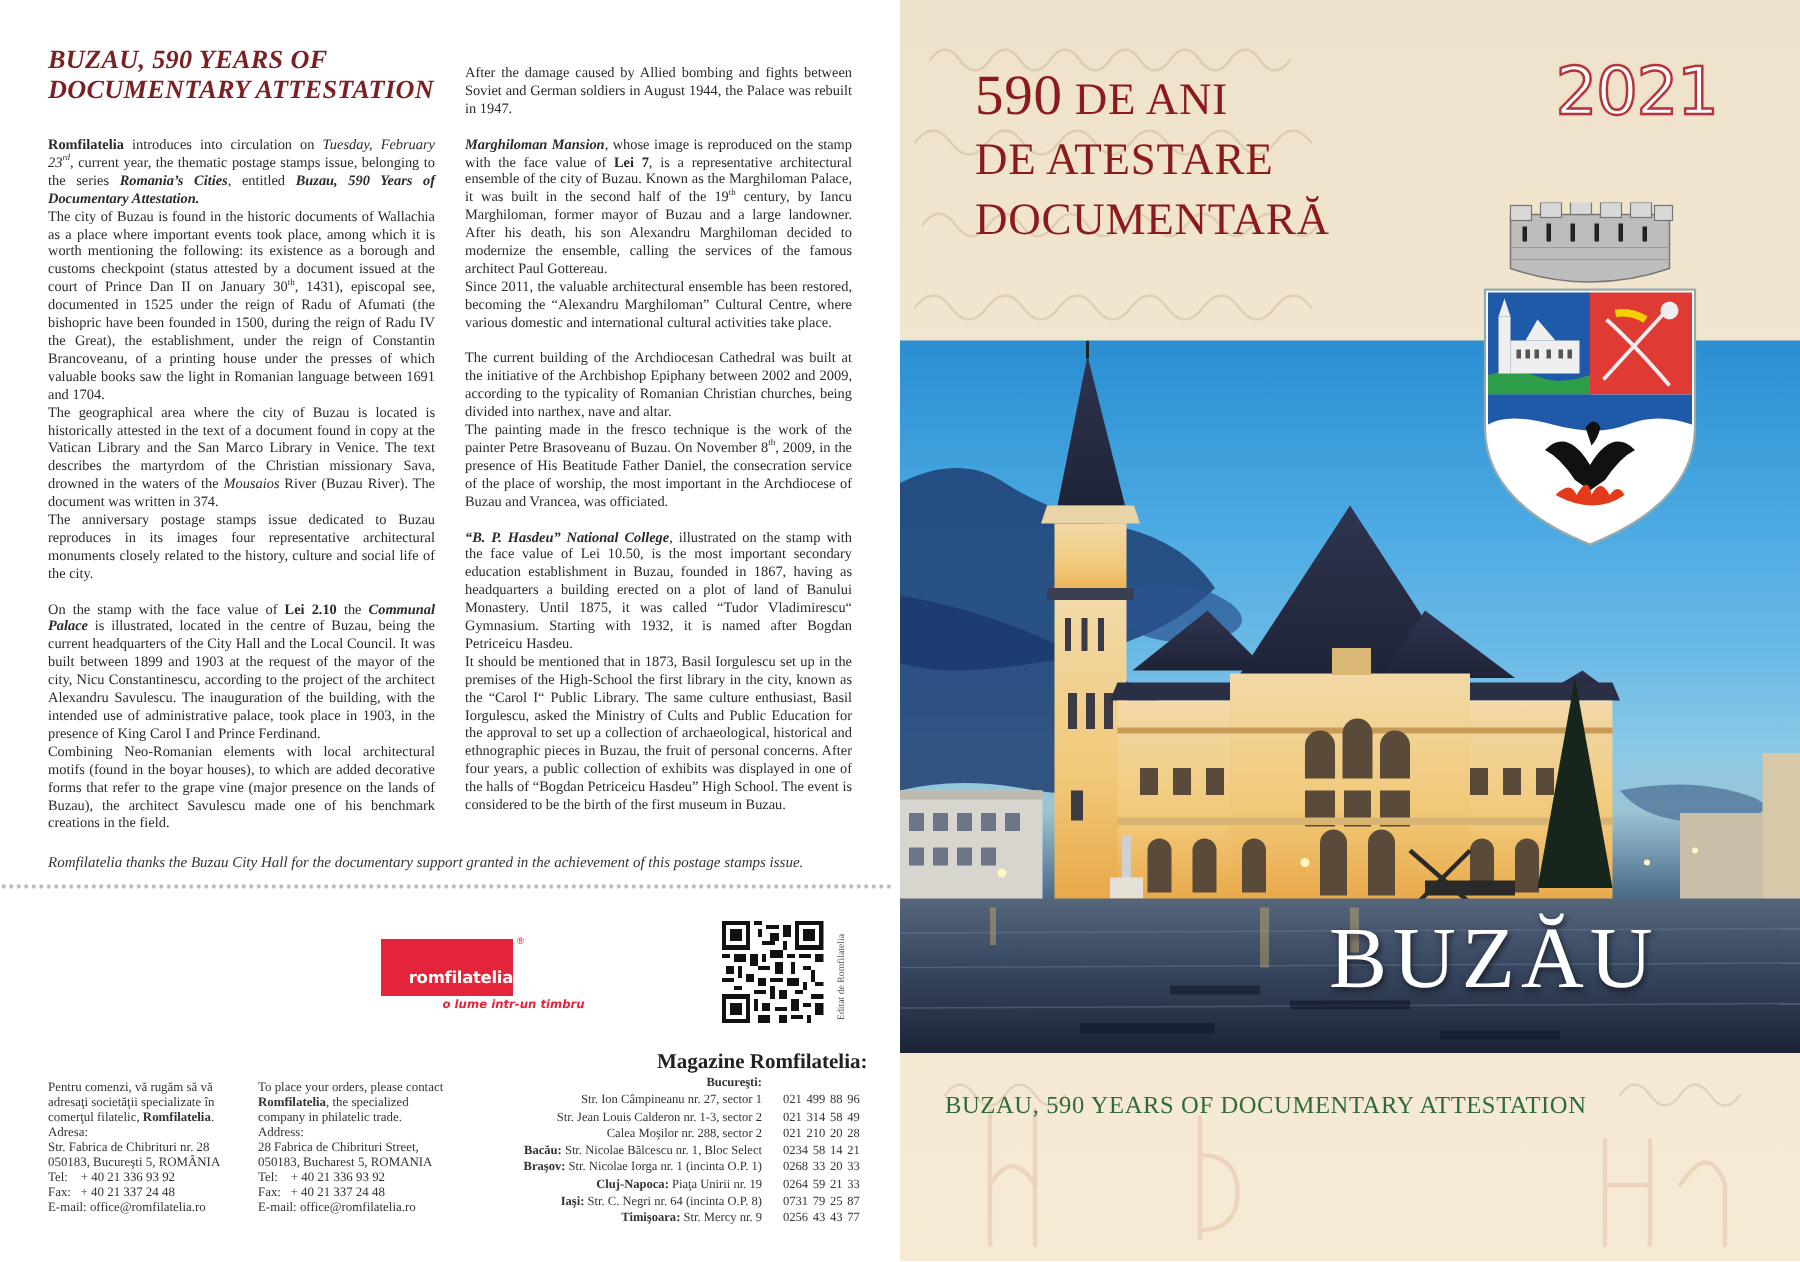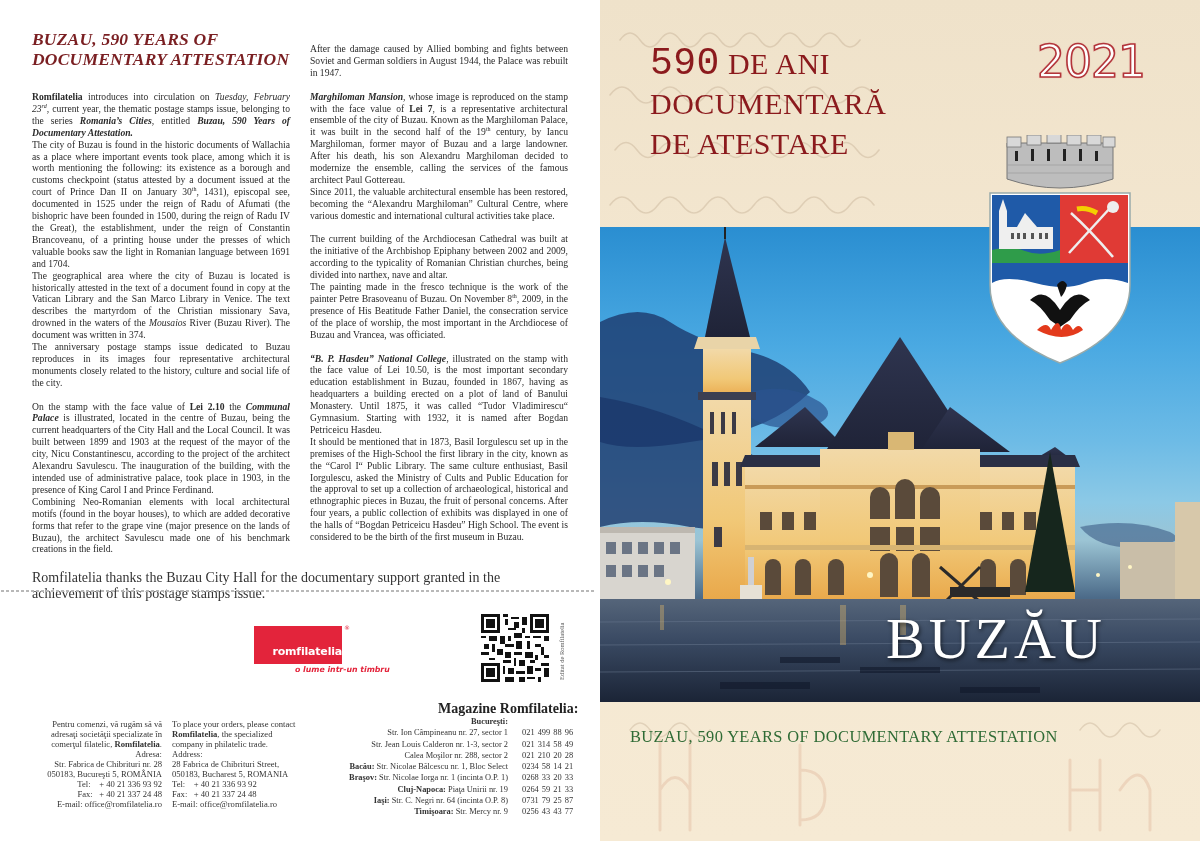--- a/index.html
+++ b/index.html
@@ -17,21 +17,21 @@
     font-size: 17.5px; line-height: 20px; color: #7a1f22; letter-spacing: 0.2px;
   }
   .col p { margin: 0; }
   .col .gap { height: 11.9px; }
   .b { font-weight: bold; }
   .i { font-style: italic; }
   sup { font-size: 6px; line-height: 0; vertical-align: super; }
 
   .thanks {
     position: absolute; left: 32px; top: 570px; width: 540px;
-    font-size: 14px; color: #333;
+    font-size: 10px; font-style: italic; color: #333;
   }
   .dotted {
     position: absolute; left: 0; top: 589px; width: 596px; height: 4px;
     background-image: radial-gradient(circle, #b8b8b8 1.2px, transparent 1.5px);
     background-size: 5px 4px; background-repeat: repeat-x;
   }
 
   
   .logo { position: absolute; left: 254px; top: 622px; width: 92px; height: 54px; }
   .logo-box {
@@ -56,21 +56,21 @@
   
   .qr { position: absolute; left: 481px; top: 614px; width: 68px; height: 68px; background: #fff; }
   .qr svg { width: 68px; height: 68px; display: block; }
   .edited {
     position: absolute; left: 556px; top: 616px; width: 10px; height: 70px;
     font-size: 6.5px; color: #555; writing-mode: vertical-rl; transform: rotate(180deg);
     white-space: nowrap; display: flex; align-items: center; justify-content: center;
   }
 
   .contact { position: absolute; top: 719px; font-size: 8.6px; line-height: 10px; color: #333; }
-  .contact-ro { left: 32px; width: 130px; text-align: right; }
+  .contact-ro { left: 32px; width: 130px; }
   .contact-en { left: 172px; width: 140px; }
   .contact .row { white-space: nowrap; }
 
   .shops-title {
     position: absolute; left: 438px; top: 701px; font-size: 14px; font-weight: bold; color: #222;
   }
   .shops { position: absolute; left: 330px; top: 716px; width: 262px; font-size: 8.4px; line-height: 11.3px; color: #333; }
   .shop-row { display: flex; }
   .shop-addr { width: 178px; text-align: right; white-space: nowrap; }
   .shop-tel { margin-left: 14px; white-space: nowrap; word-spacing: 1px; }
@@ -78,21 +78,21 @@
   
   .right-page {
     position: absolute; left: 600px; top: 0; width: 600px; height: 841px; overflow: hidden;
     background: linear-gradient(180deg, #efe2ca 0%, #f3e6cf 30%, #f6ead4 100%);
   }
   .manuscript { position: absolute; left: 0; top: 0; width: 600px; height: 841px; opacity: 0.18; }
   .cover-title {
     position: absolute; left: 50px; top: 44px; font-family: "Liberation Serif", serif;
     color: #8b1a1d; font-size: 30px; line-height: 40px; letter-spacing: 0.5px;
   }
-  .cover-title .big { font-size: 38px; font-family: Liberation Mono, monospace; }
+  .cover-title .big { font-size: 38px; }
   .year {
     position: absolute; left: 437px; top: 36px; font-family: "DejaVu Sans", sans-serif;
     font-weight: normal; font-size: 44px; color: #fff; letter-spacing: -1px;
     -webkit-text-stroke: 1.6px #b3353a;
     text-shadow: 0 0 2px #d57c7f;
   }
 
   .photo {
     position: absolute; left: 0; top: 227px; width: 600px; height: 475px; overflow: hidden;
     background: linear-gradient(180deg, #2a8ed1 0%, #4aa9e2 25%, #6dbbe6 45%, #8cc9e6 58%, #9bc4d4 66%, #4c6b89 78%, #2b3f5a 88%, #1f2b3f 100%);
@@ -290,22 +290,22 @@
     </g>
     <g fill="none" stroke="#c97a5a" stroke-width="3" stroke-linecap="round">
       <path d="M60 740 v90 M90 740 v90 M60 790 q15 -25 30 0"></path>
       <path d="M200 745 v80 M200 770 q25 0 25 25 q0 25 -25 25"></path>
       <path d="M470 760 v70 M500 760 v70 M470 790 h30 M520 790 q20 -30 30 0 v40"></path>
     </g>
   </svg>
 
   <div class="cover-title">
     <div><span class="big">590</span><span> DE ANI</span></div>
+    <div>DE ATESTARE</div>
     <div>DOCUMENTARĂ</div>
-    <div>DE ATESTARE</div>
   </div>
 
   <div class="year">2021</div>
 
   <div class="photo">
     <svg width="600" height="475" viewBox="0 0 600 475">
       <defs>
         <linearGradient id="wall" x1="0" y1="0" x2="0" y2="1">
           <stop offset="0" stop-color="#f2d9a8"></stop>
             <stop offset="0.6" stop-color="#f1c877"></stop>

